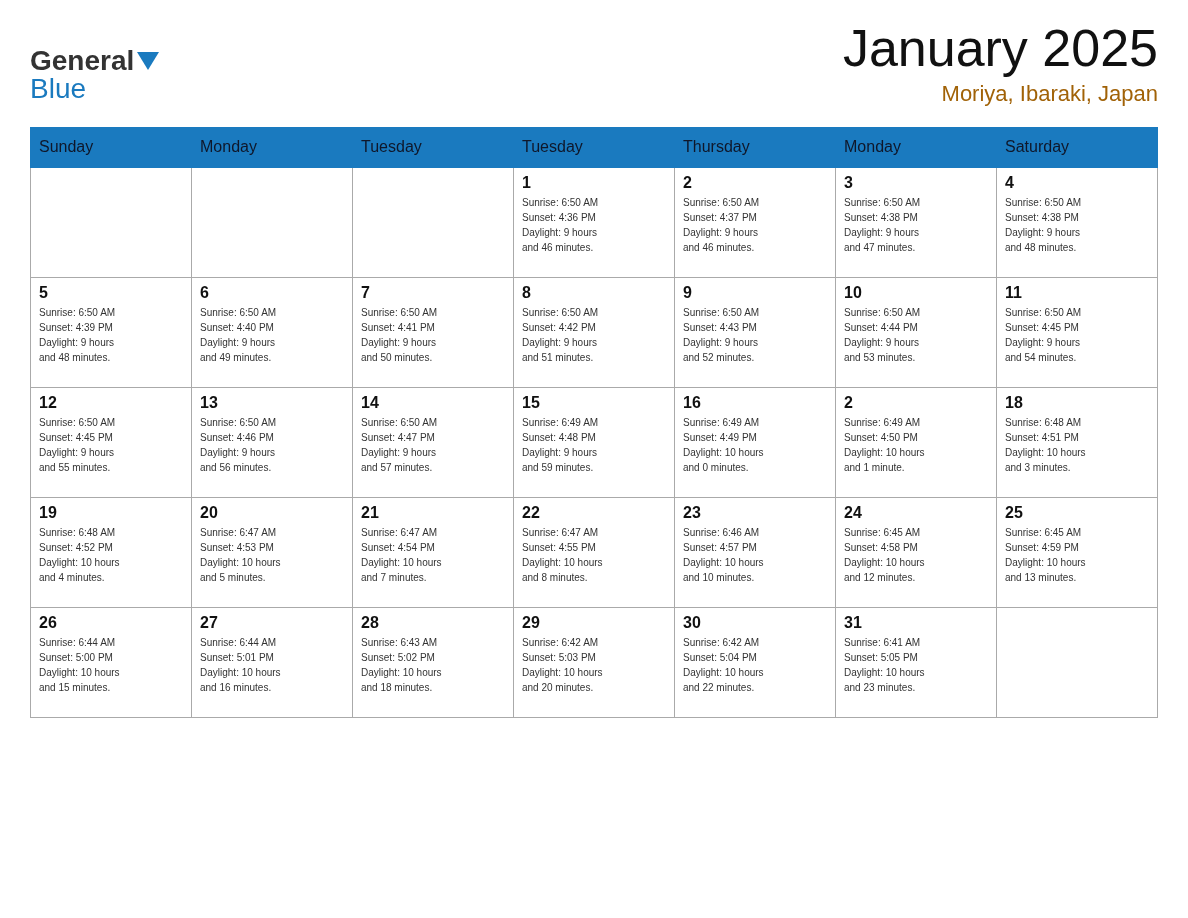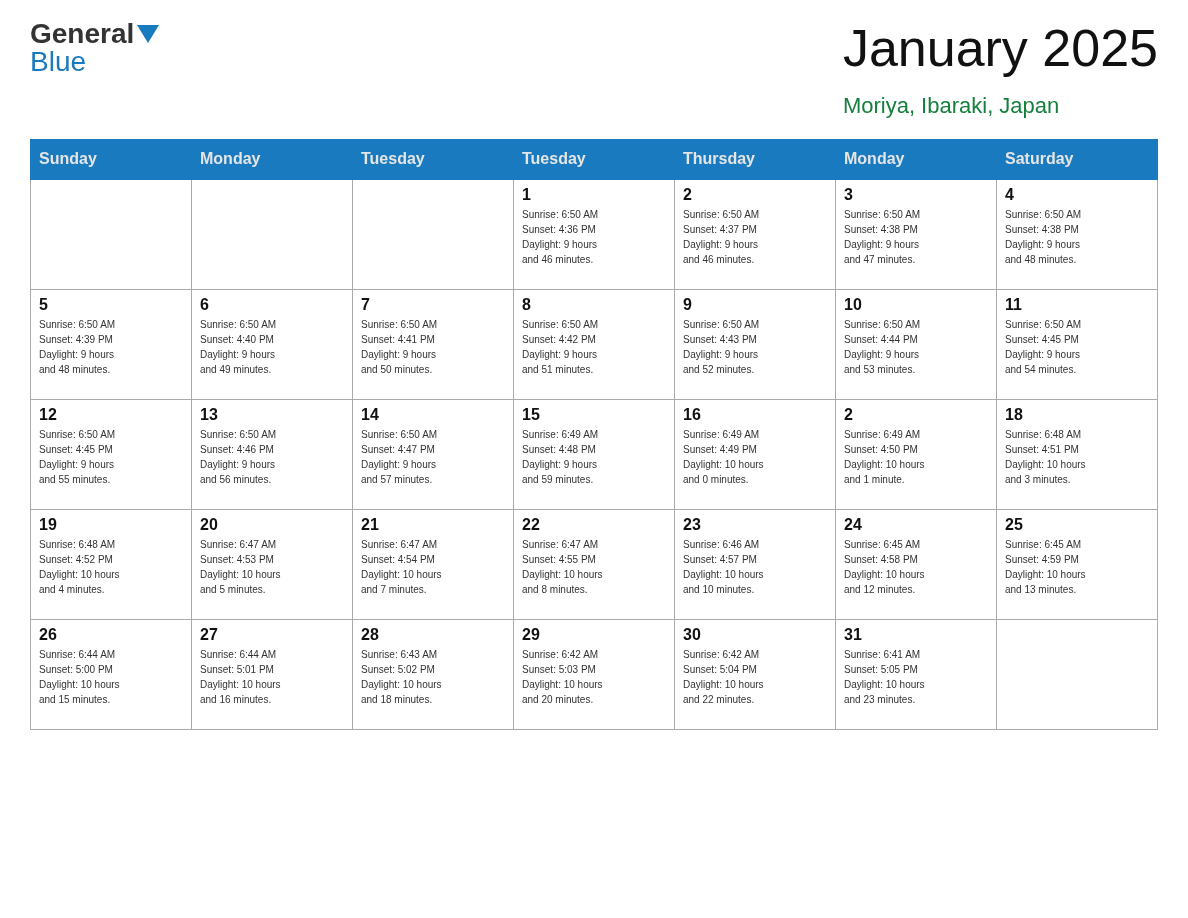--- a/index.html
+++ b/index.html
@@ -13,57 +13,59 @@
     .header {
       display: flex;
       justify-content: space-between;
       align-items: flex-start;
       margin-bottom: 20px;
     }
     .logo {
       display: flex;
       flex-direction: column;
       align-items: flex-start;
+      margin-top: 27px;
     }
     .logo-general {
       font-size: 28px;
       font-weight: bold;
       color: #333;
       line-height: 1;
     }
     .logo-blue {
       font-size: 28px;
       font-weight: normal;
       color: #1a7abf;
       line-height: 1;
       display: flex;
       align-items: center;
     }
     .title-block {
+      text-align: right;
     }
     .calendar-title {
       font-size: 52px;
       font-weight: normal;
       color: #111;
       line-height: 1.1;
     }
     .calendar-subtitle {
       font-size: 22px;
-      color: #15803d;
-      margin-top: 16px;
+      color: #a16207;
+      margin-top: 4px;
     }
     .calendar {
       width: 100%;
       border-collapse: collapse;
     }
     .calendar thead tr th {
       background-color: #1a7abf;
-      color: #e5e5e5;
+      color: #0f172a;
       font-size: 16px;
-      font-weight: bold;
+      font-weight: normal;
       padding: 10px 8px;
       text-align: left;
       border: 1px solid #1a7abf;
     }
     .calendar tbody tr td {
       border: 1px solid #aaa;
       vertical-align: top;
       padding: 6px 8px;
       width: 14.28%;
       min-height: 90px;

